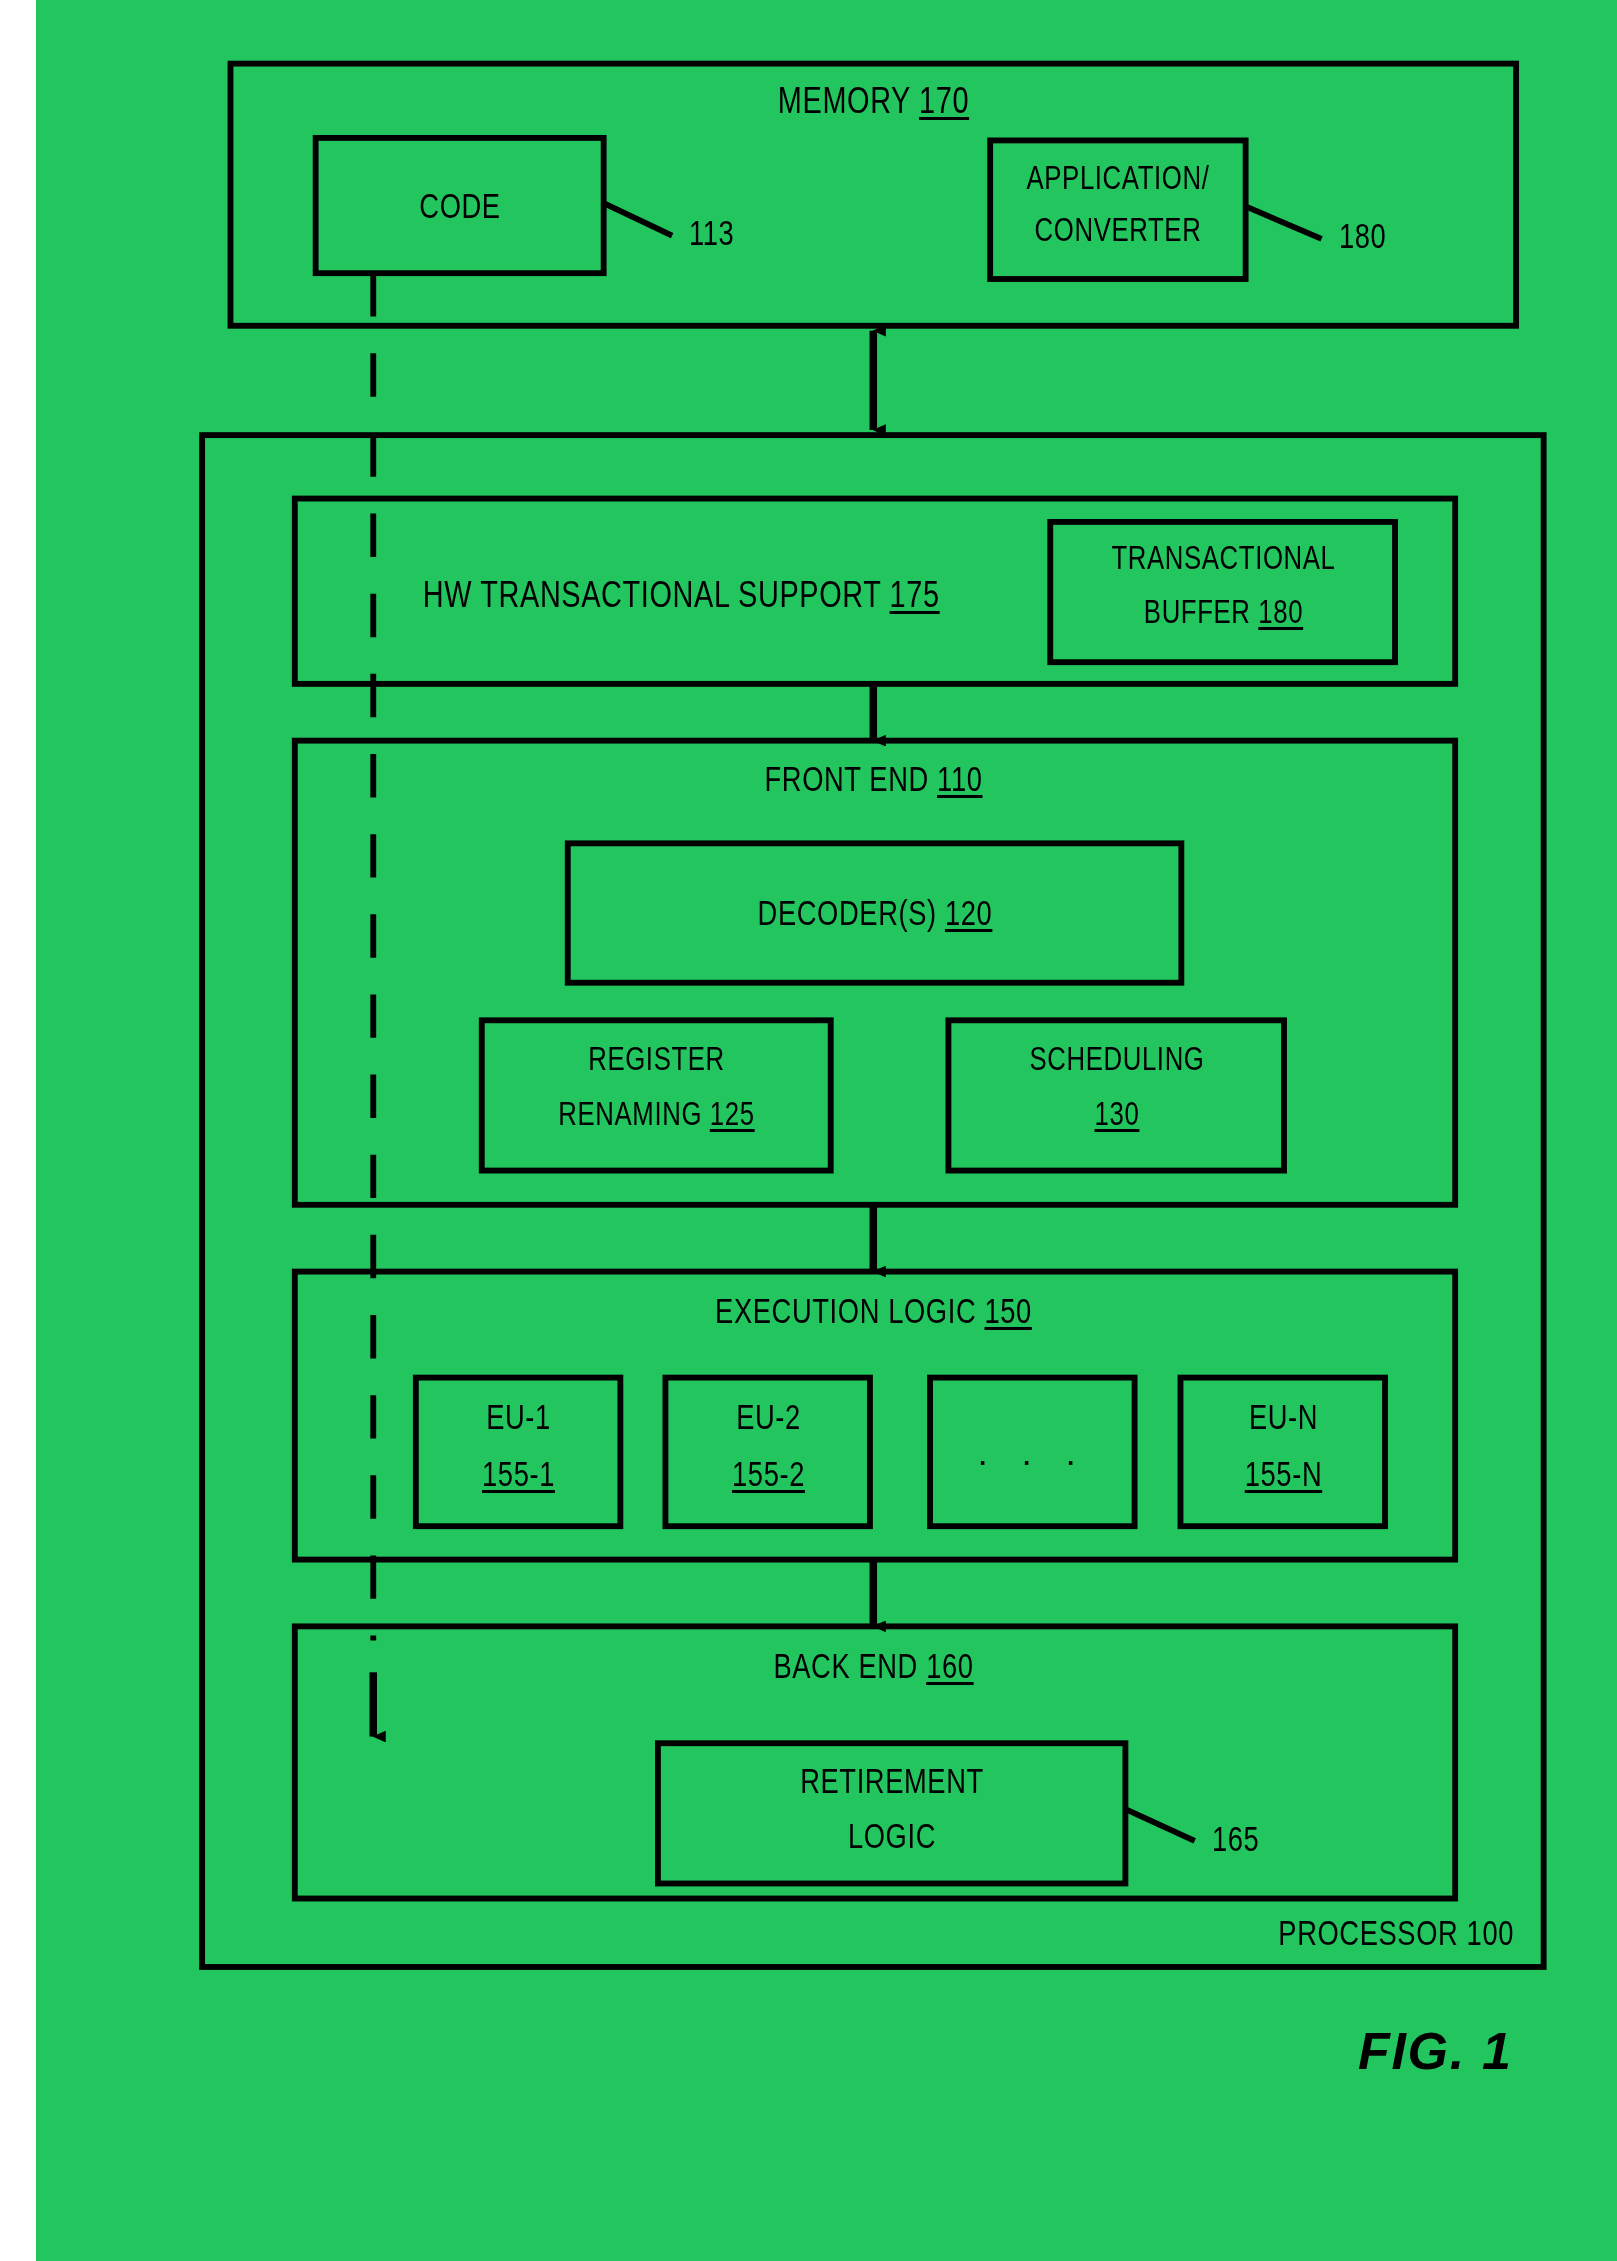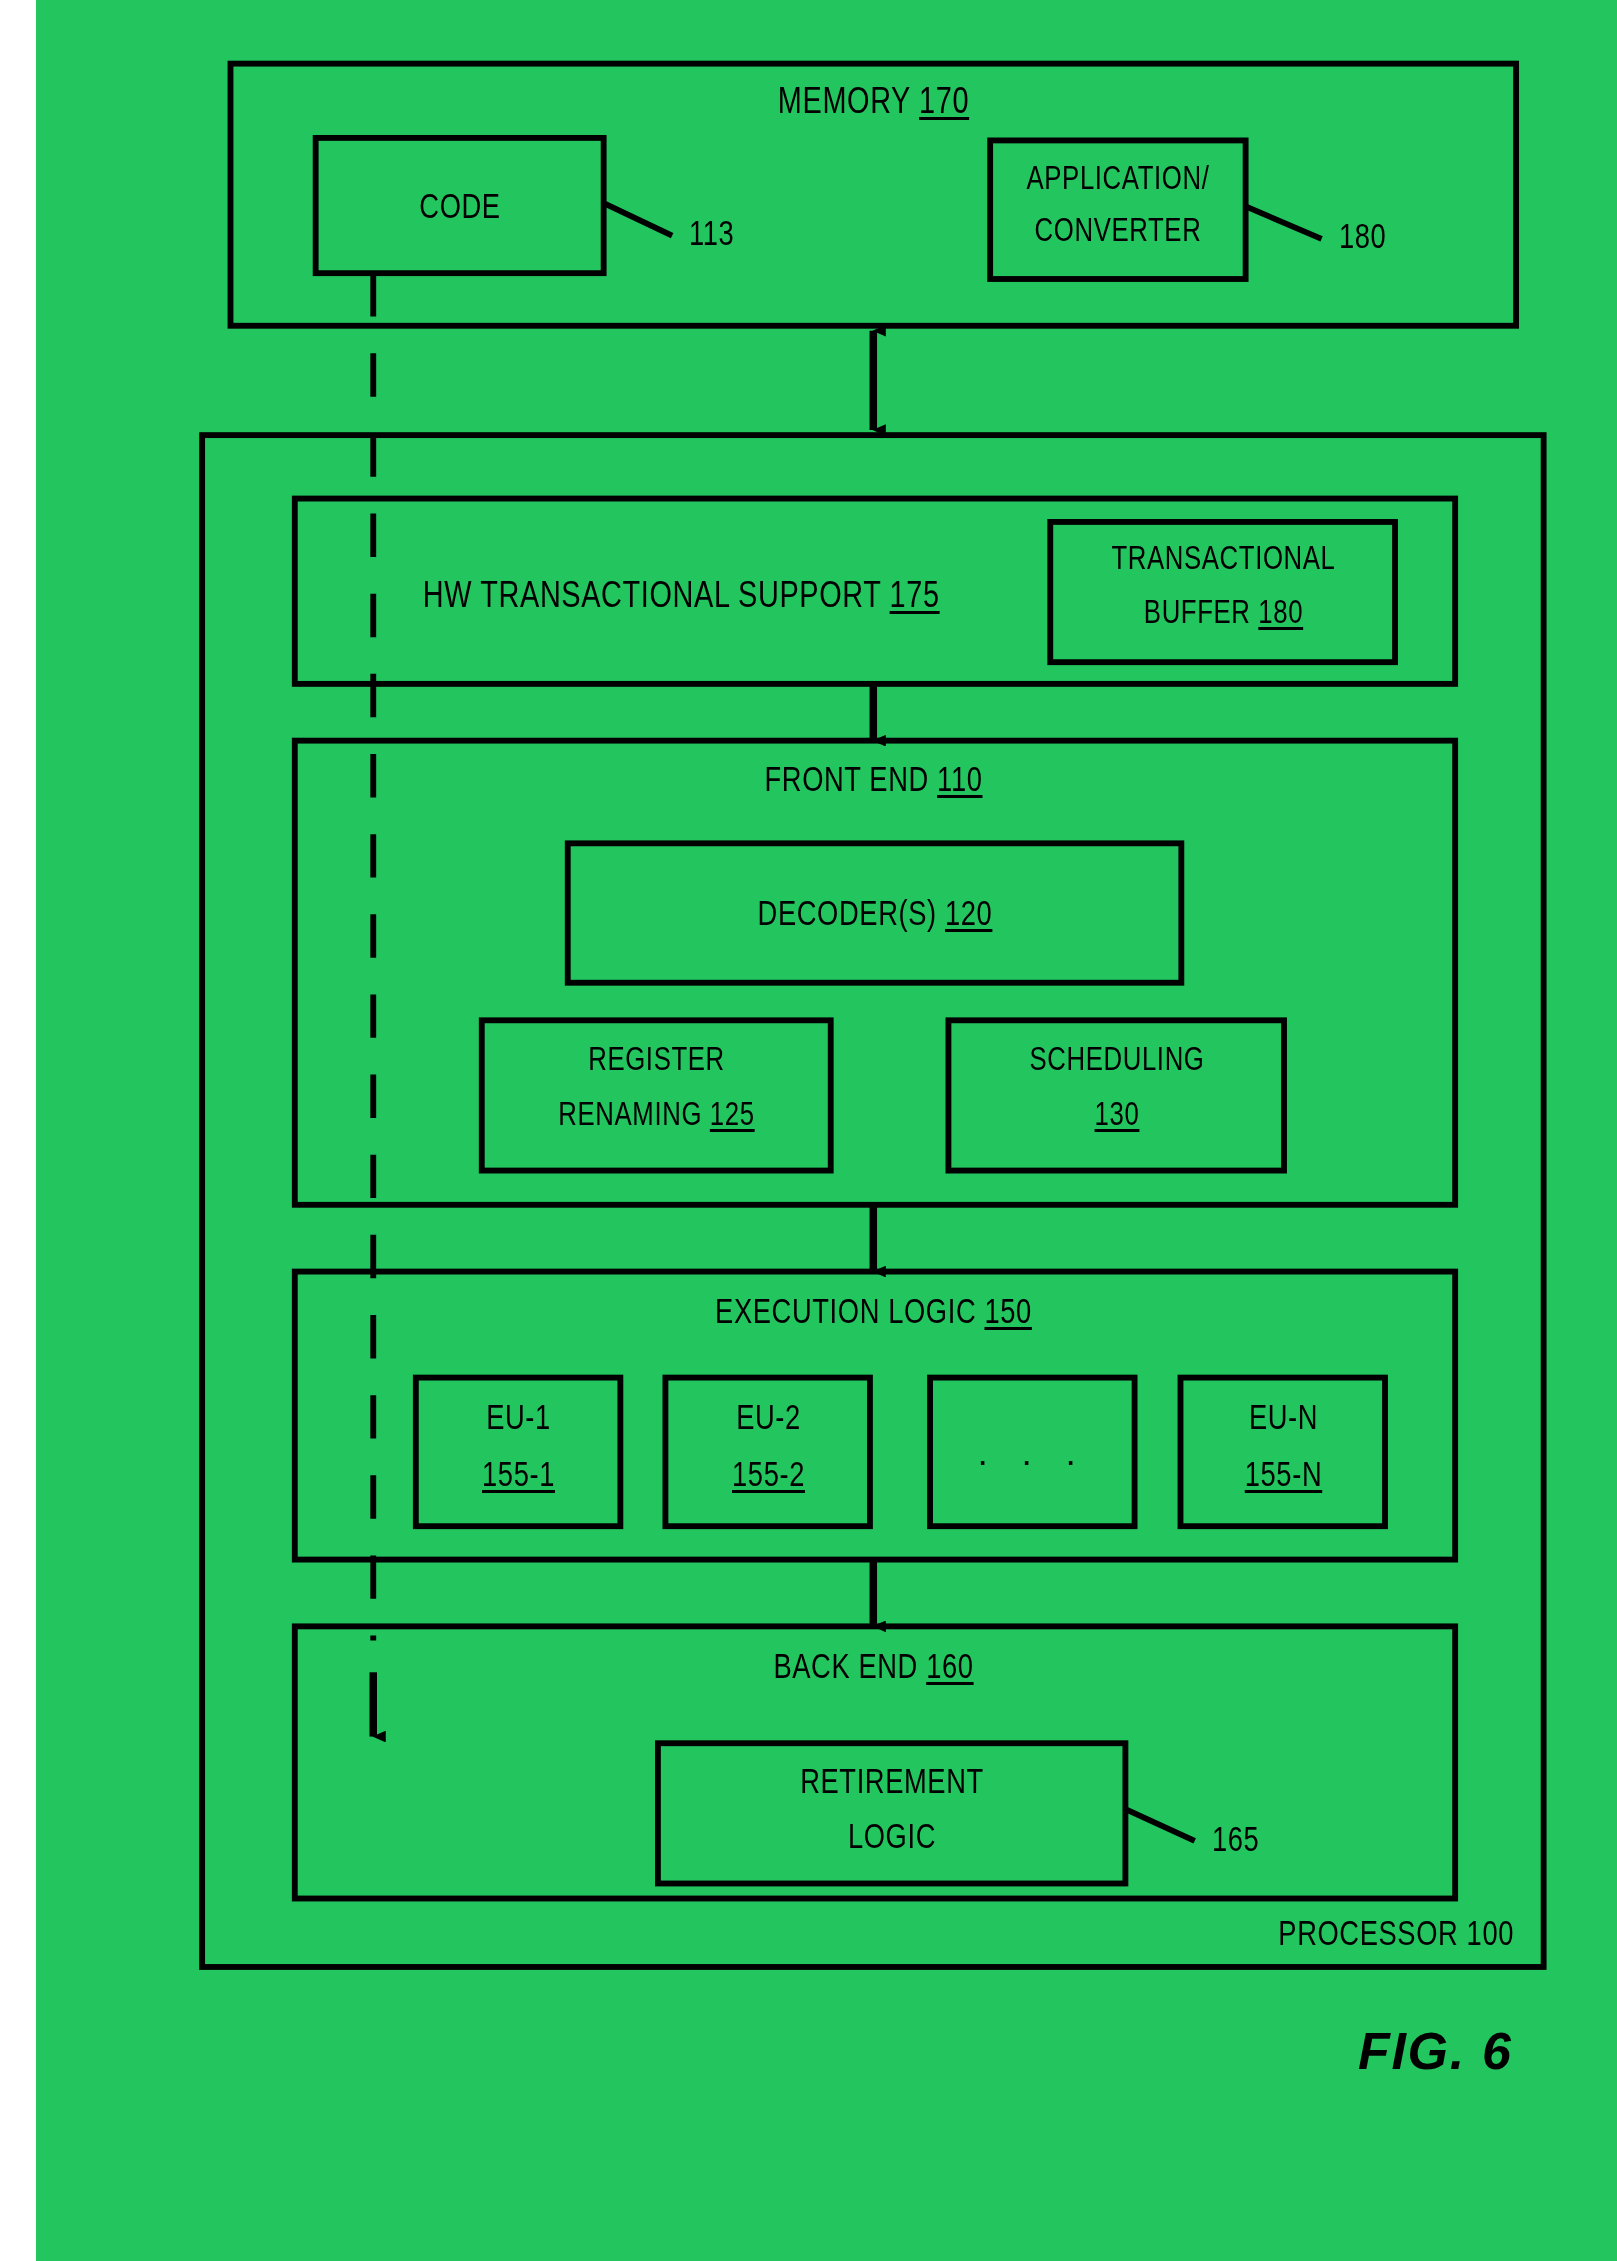--- a/index.html
+++ b/index.html
@@ -168,16 +168,16 @@
   <div class="lbl ctr t42 u" style="left:1145px; top:1453px; width:205px;">155-N</div>
 
   <div class="lbl ctr t42" style="left:612px; top:1645px; width:451px;"><span>BACK END</span> <span class="u">160</span></div>
 
   <div class="lbl ctr t42" style="left:622px; top:1760px; width:468px;">RETIREMENT</div>
   <div class="lbl ctr t42" style="left:622px; top:1815px; width:468px;">LOGIC</div>
   <div class="lbl lft t42" style="left:1176px; top:1818px;">165</div>
 
   <div class="lbl rgt t42" style="left:1035px; top:1912px; width:443px;"><span>PROCESSOR</span> <span>100</span></div>
 
-  <div class="figcap" style="left:1322px; top:2021px;">FIG. 6</div>
+  <div class="figcap" style="left:1322px; top:2021px;">FIG. 1</div>
 
 </div>
 
 
 </body></html>

